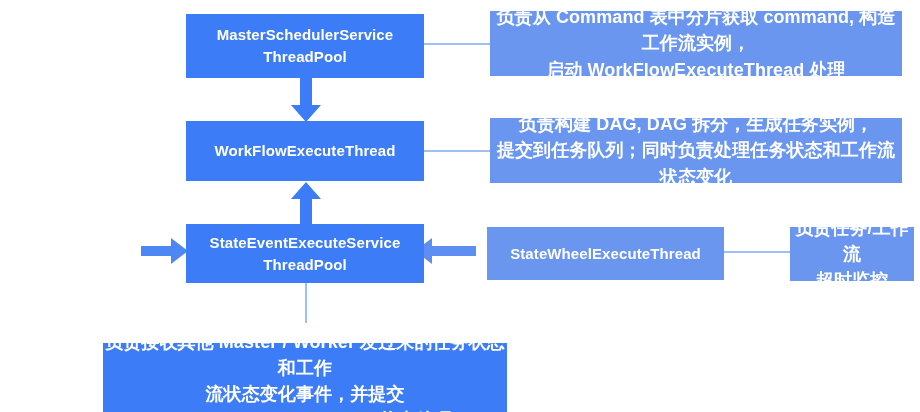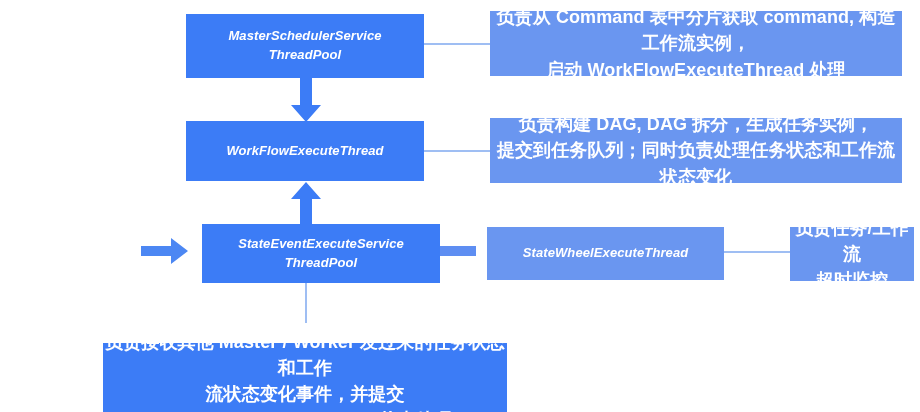--- a/index.html
+++ b/index.html
@@ -29,23 +29,22 @@
     box-sizing: border-box;
     white-space: pre-line;
   }
   .node.dark {
     background: #3C7CF6;
   }
   .node.light {
     background: #6A96F0;
   }
   .node.comp {
-    font-size: 13px;
+    font-size: 15px;
     letter-spacing: 0.1px;
-    font-style: italic;
   }
   .node.desc {
     font-size: 18px;
     letter-spacing: 0.1px;
   }
   
   .lineH {
     position: absolute;
     height: 2px;
     background: #9FBEF3;
@@ -105,21 +104,21 @@
 
   <div class="node desc light" style="left:490px; top:11px; width:412px; height:65px;">负责从 Command 表中分片获取 command, 构造工作流实例，
 启动 WorkFlowExecuteThread 处理</div>
 
   <div class="node comp dark" style="left:186px; top:121px; width:238px; height:60px;">WorkFlowExecuteThread</div>
 
   <div class="node desc light" style="left:490px; top:118px; width:412px; height:65px;">负责构建 DAG, DAG 拆分，生成任务实例，
 提交到任务队列；同时负责处理任务状态和工作流状态变化</div>
 
 
-  <div class="node comp dark" style="left:186px; top:224px; width:238px; height:59px;margin-left:16px;">StateEventExecuteService
+  <div class="node comp dark" style="left:186px; top:224px; width:238px; height:59px;">StateEventExecuteService
 ThreadPool</div>
 
   <div class="node comp light" style="left:487px; top:227px; width:237px; height:53px;">StateWheelExecuteThread</div>
 
   <div class="node desc light" style="left:790px; top:227px; width:124px; height:54px;">负责任务/工作流
 超时监控</div>
 
   <div class="node desc dark" style="left:103px; top:323px; width:404px; height:76px;margin-top:20px;">负责接收其他 Master / Worker 发过来的任务状态和工作
 流状态变化事件，并提交 WorkFlowExecuteThread 状态处理</div>
 

